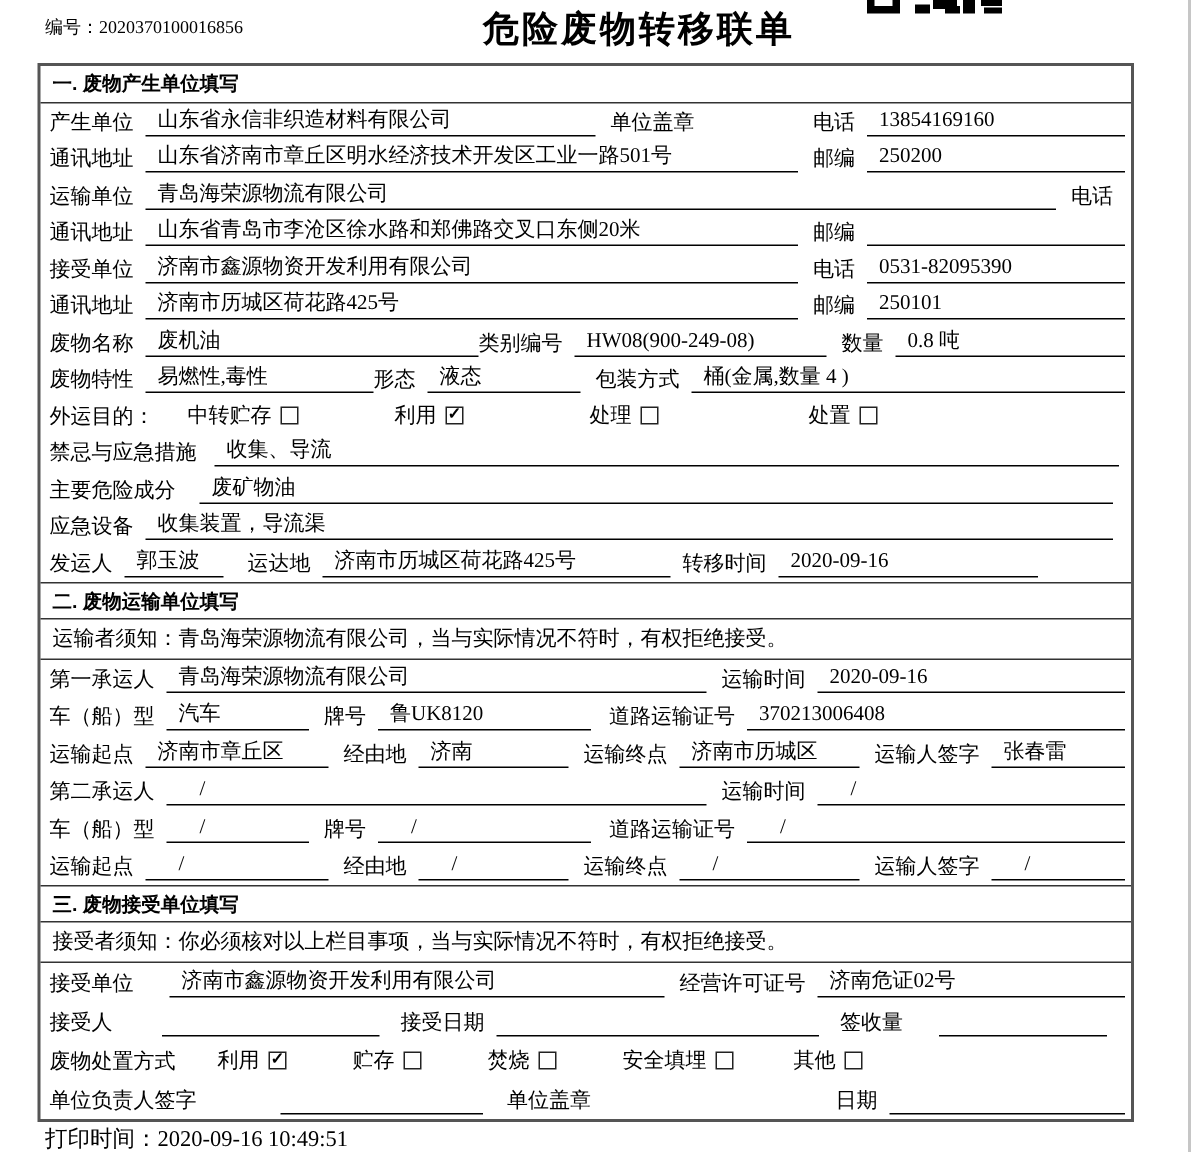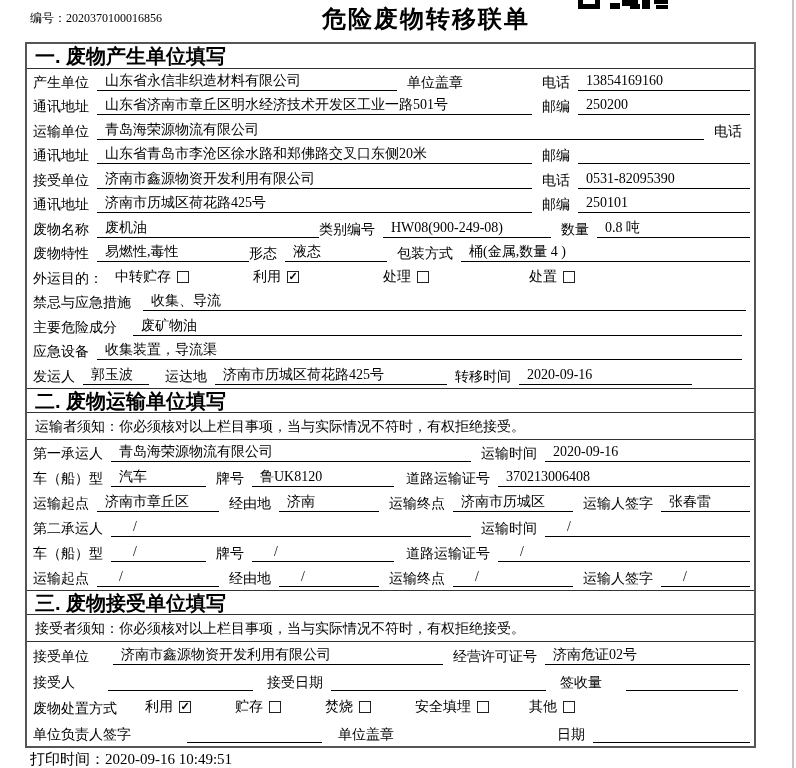--- a/index.html
+++ b/index.html
@@ -8,21 +8,21 @@
 
   .hdr-num { position:absolute; left:30px; top:10px; font-size:12px; white-space:nowrap; }
   .doc-title { position:absolute; left:0; right:0; top:3px; text-align:center; transform:translateX(28px);
                font-family:"Liberation Sans","DejaVu Sans",sans-serif; font-weight:bold; font-size:24px; letter-spacing:2px; }
   .qr { position:absolute; left:578px; top:0; width:92px; height:9px; }
   .qr div { position:absolute; background:#000; }
   .window-edge { position:absolute; right:2px; top:0; width:2px; height:768px; background:#c6c6c6; }
 
   .form { position:absolute; left:25px; top:42px; width:731px; border:2px solid #555; background:#fff; }
 
-  .sec-header { font-family:"Liberation Sans","DejaVu Sans",sans-serif; font-weight:bold; font-size:20px;
+  .sec-header { font-family:"Liberation Sans","DejaVu Sans",sans-serif; font-weight:bold; font-size:13px;
                 height:25px; line-height:24px; padding-left:8px; border-bottom:1px solid #333; }
   .sec-header.bt { border-top:1px solid #333; }
   .notice-row { font-size:14px; height:27px; line-height:27px; padding-left:8px; border-bottom:1px solid #333; white-space:nowrap; }
 
   .row { display:flex; align-items:flex-end; padding:0 4px 3px 6px; }
   .sec1 .row { height:24.5px; }
   .sec2 .row { height:25px; }
   .sec3 .row { height:26px; }
 
   .lab { white-space:nowrap; font-size:14px; margin-right:8px; line-height:16px; flex-shrink:0; }
@@ -140,21 +140,21 @@
         <span class="fld" style="width: 102px;">
           <span class="val">液态</span>
         </span>
         <span class="lab" style="margin-left: 10px;">包装方式</span>
         <span class="fld grow">
           <span class="val">桶(金属,数量  4 )</span>
         </span>
       </div>
       <div class="row">
         <span class="lab">外运目的：</span>
-        <span class="cbg" style="margin-left: 4px;">
+        <span class="cbg" style="margin-left: 14px;">
           <span>中转贮存</span>
           <span class="cb"></span>
         </span>
         <span class="cbg" style="margin-left: 64px;">
           <span>利用</span>
           <span class="cb">✓</span>
         </span>
         <span class="cbg" style="margin-left: 84px;">
           <span>处理</span>
           <span class="cb"></span>
@@ -193,21 +193,21 @@
         </span>
         <span class="lab" style="margin-left: 8px;">转移时间</span>
         <span class="fld grow">
           <span class="val">2020-09-16</span>
         </span>
         <span class="gapseg" style="width: 58px;"></span>
       </div>
     </div>
     <div class="sec2">
       <div class="sec-header bt">二. 废物运输单位填写</div>
-      <div class="notice-row">运输者须知：你必须核对以上栏目事项，当与实际情况不符时，有权拒绝接受。</div>
+      <div class="notice-row">运输者须知：青岛海荣源物流有限公司，当与实际情况不符时，有权拒绝接受。</div>
       <div class="row">
         <span class="lab">第一承运人</span>
         <span class="fld grow">
           <span class="val">青岛海荣源物流有限公司</span>
         </span>
         <span class="lab" style="margin-left: 10px;">运输时间</span>
         <span class="fld" style="width: 205px;">
           <span class="val">2020-09-16</span>
         </span>
       </div>

